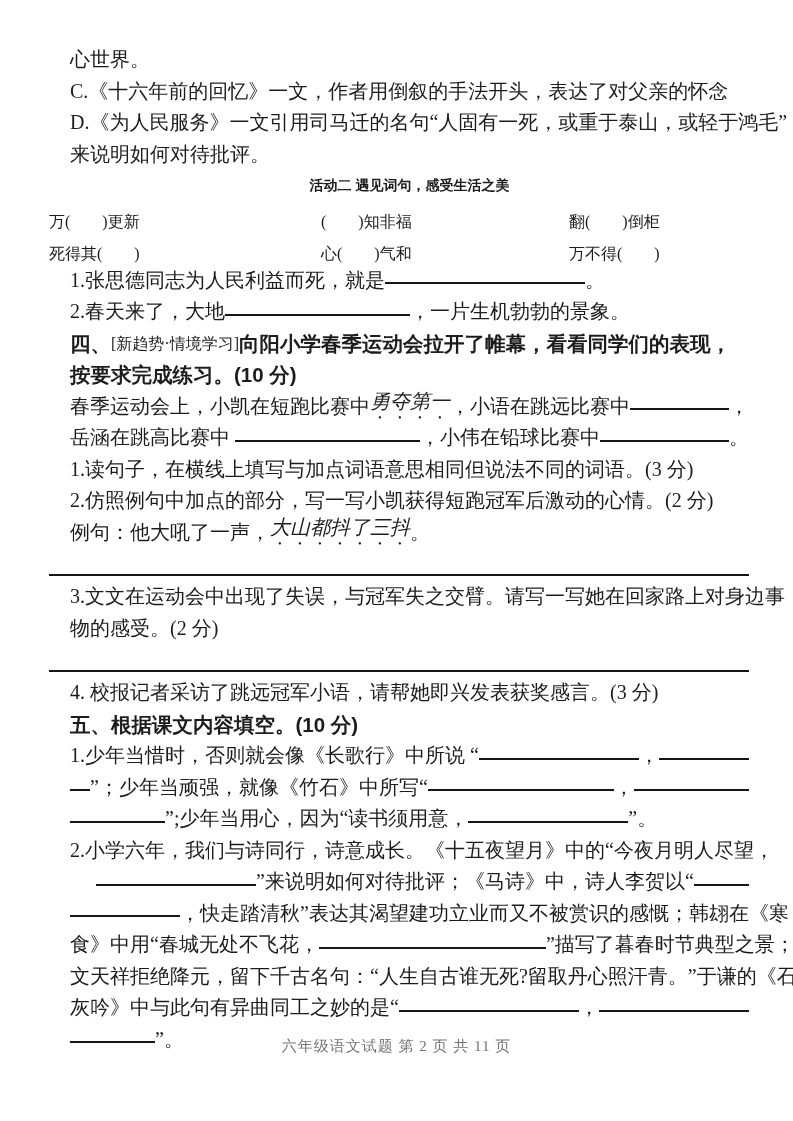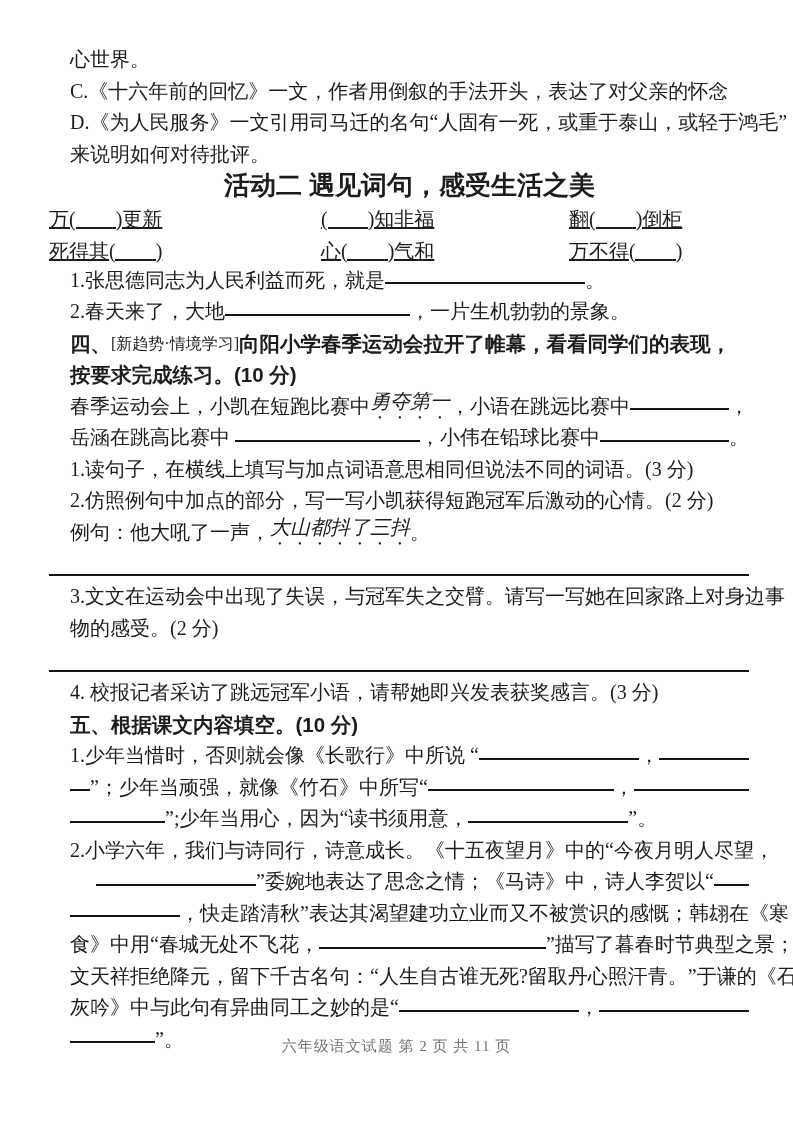--- a/index.html
+++ b/index.html
@@ -11,37 +11,37 @@
   #doc{padding:44px 44px 0 49px;}
   .line{
     display:flex;align-items:center;height:31.5px;font-size:20px;margin-left:21px;
   }
   .line span{white-space:pre;flex-shrink:0;line-height:25px;}
   .center{justify-content:center;}
   .seg-bold{
     font-family:"Liberation Sans","DejaVu Sans",sans-serif;
     font-weight:700;font-size:20.5px;
   }
-  .heading5 .seg-bold{font-size:26px;}
+  .heading5 .seg-bold{font-size:14px;}
   .seg-kai{font-family:"Liberation Serif","DejaVu Serif",serif;font-weight:400;font-size:16px;}
   .seg-dots{
     text-emphasis:filled dot #1c1c1c;-webkit-text-emphasis:filled dot #1c1c1c;
     text-emphasis-position:under right;font-style:italic;-webkit-text-emphasis-position:under right;
   }
   .blank{
     border-bottom:2px solid #161616;height:6px;flex-shrink:0;display:inline-block;
   }
   .blank.flexfill{flex:1 1 auto;min-width:24px;}
   .rule{
     border-bottom:2px solid #161616;height:26px;margin-bottom:5px;
     display:block;
   }
   .columns{
     display:grid;grid-template-columns:272px 248px 1fr;align-items:end;
-    height:31.5px;font-size:20px;text-decoration:underline;
+    height:31.5px;font-size:16px;
   }
   .columns .col{white-space:pre;}
   #footer{
     position:absolute;left:0;right:0;top:1037px;text-align:center;
     font-size:15px;color:#737373;letter-spacing:1px;
   }
 </style>
 </head>
 <body>
 
@@ -145,21 +145,21 @@
       <span class="blank" style="width: 95px;"></span>
       <span class="seg-text">”;少年当用心，因为“读书须用意，</span>
       <span class="blank" style="width: 160px;"></span>
       <span class="seg-text">”。</span>
     </div>
     <div class="line">
       <span class="seg-text">2.小学六年，我们与诗同行，诗意成长。《十五夜望月》中的“今夜月明人尽望，</span>
     </div>
     <div class="line">
       <span class="blank" style="width: 160px; margin-left: 26px;"></span>
-      <span class="seg-text">”委婉地表达了思念之情；《马诗》中，诗人李贺以“</span>
+      <span class="seg-text">”来说明如何对待批评；《马诗》中，诗人李贺以“</span>
       <span class="blank flexfill"></span>
     </div>
     <div class="line">
       <span class="blank" style="width: 110px;"></span>
       <span class="seg-text">，快走踏清秋”表达其渴望建功立业而又不被赏识的感慨；韩翃在《寒</span>
     </div>
     <div class="line">
       <span class="seg-text">食》中用“春城无处不飞花，</span>
       <span class="blank" style="width: 227px;"></span>
       <span class="seg-text">”描写了暮春时节典型之景；</span>

